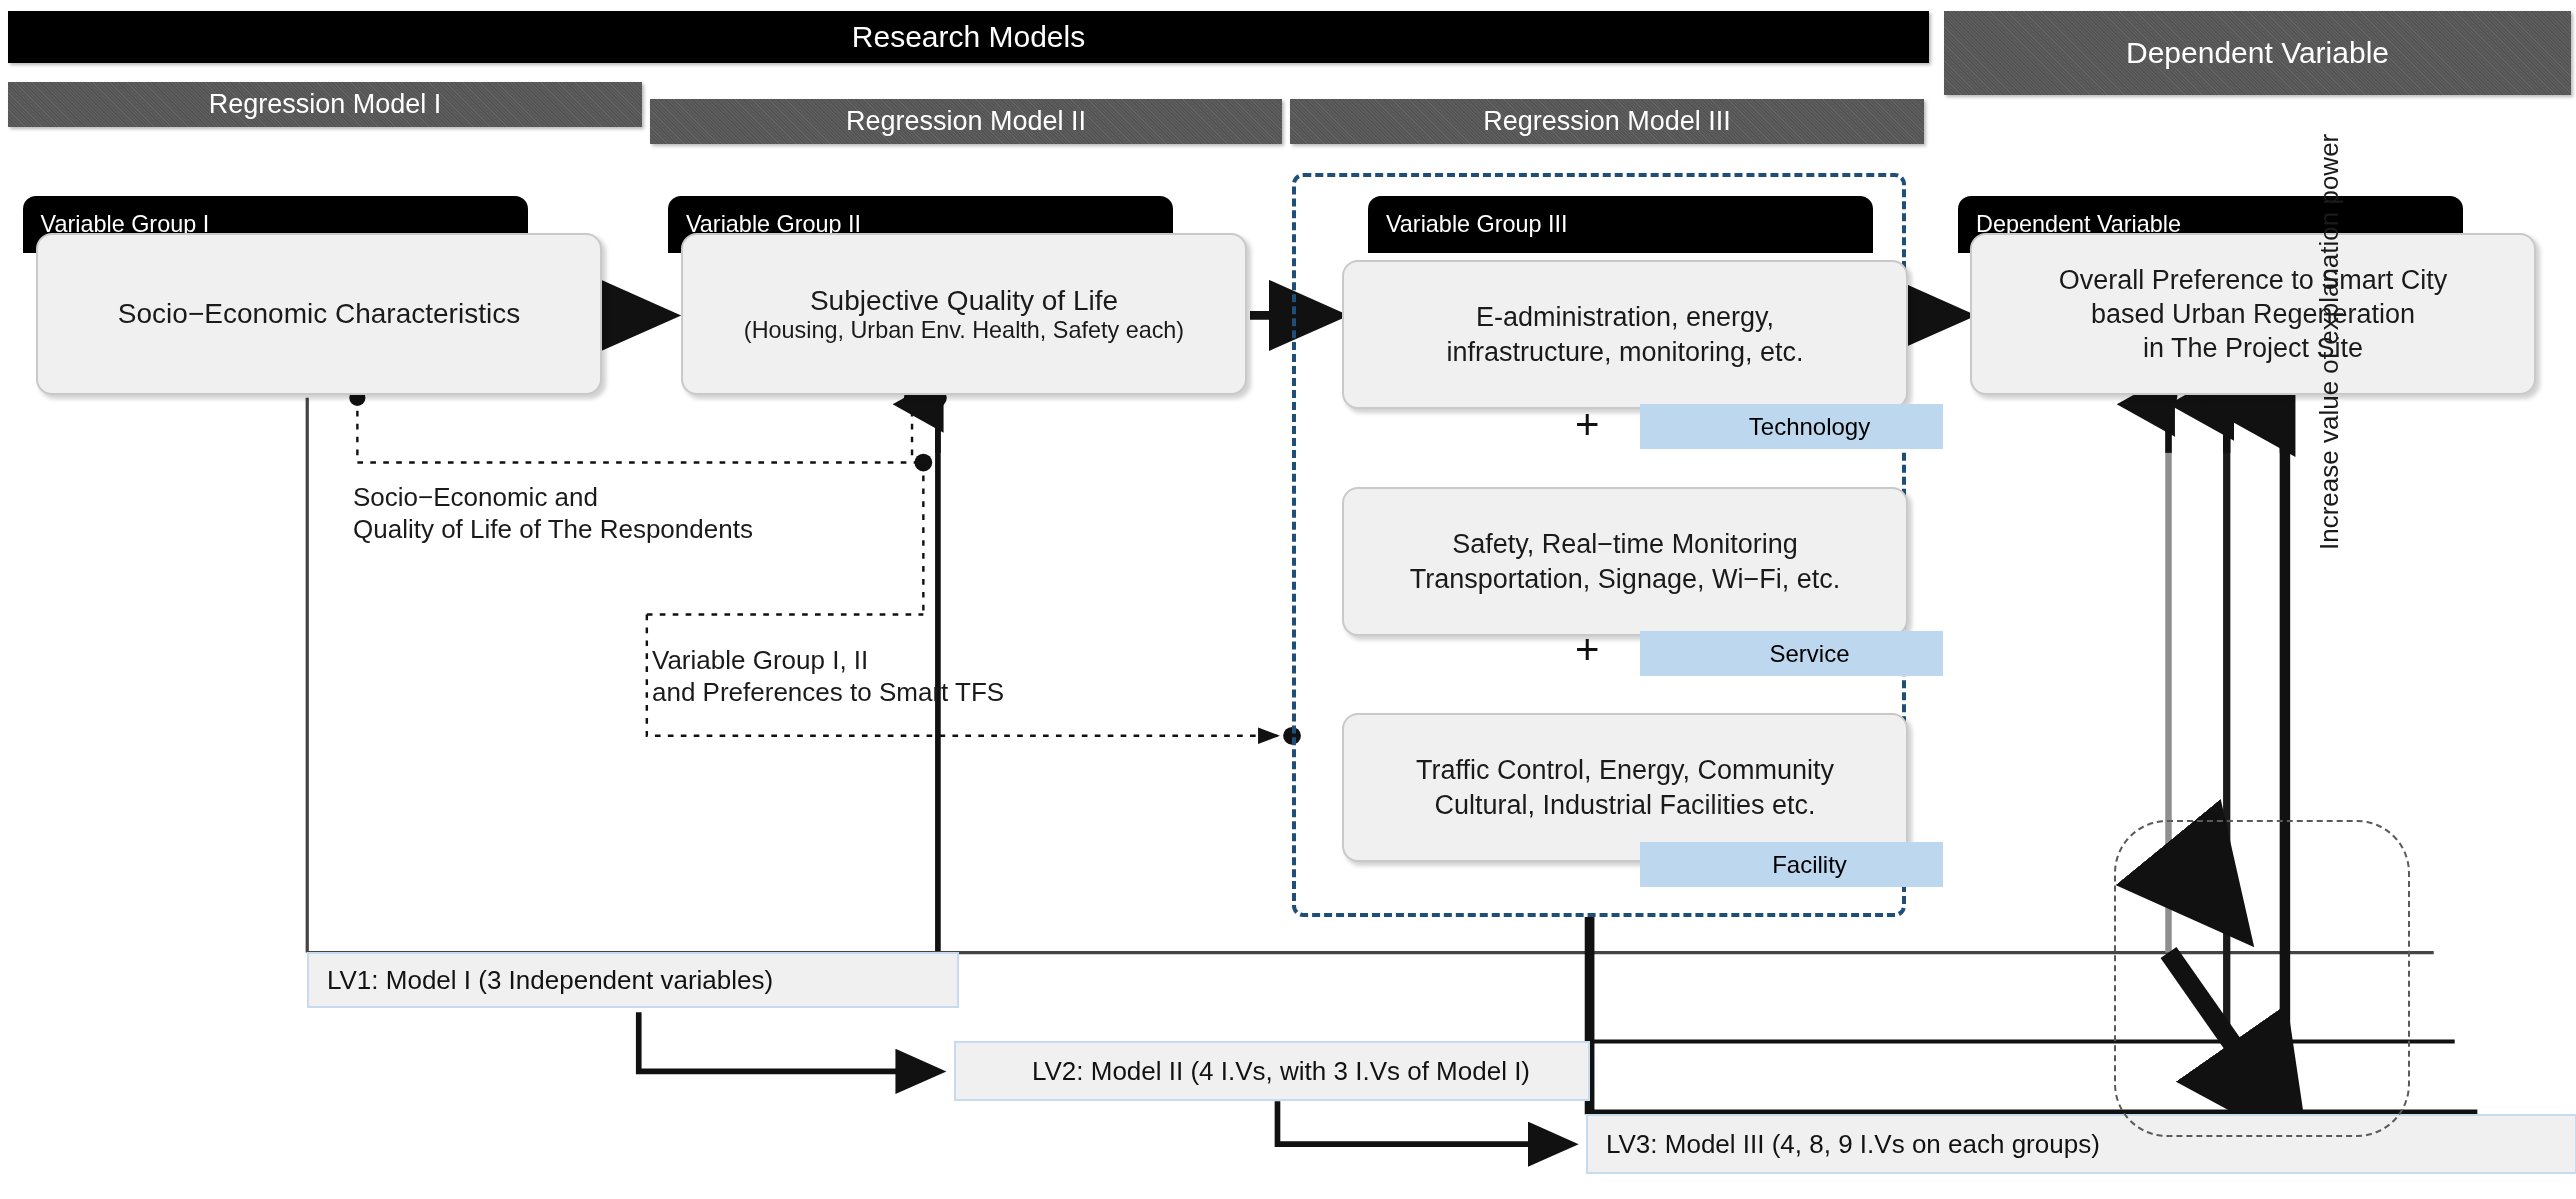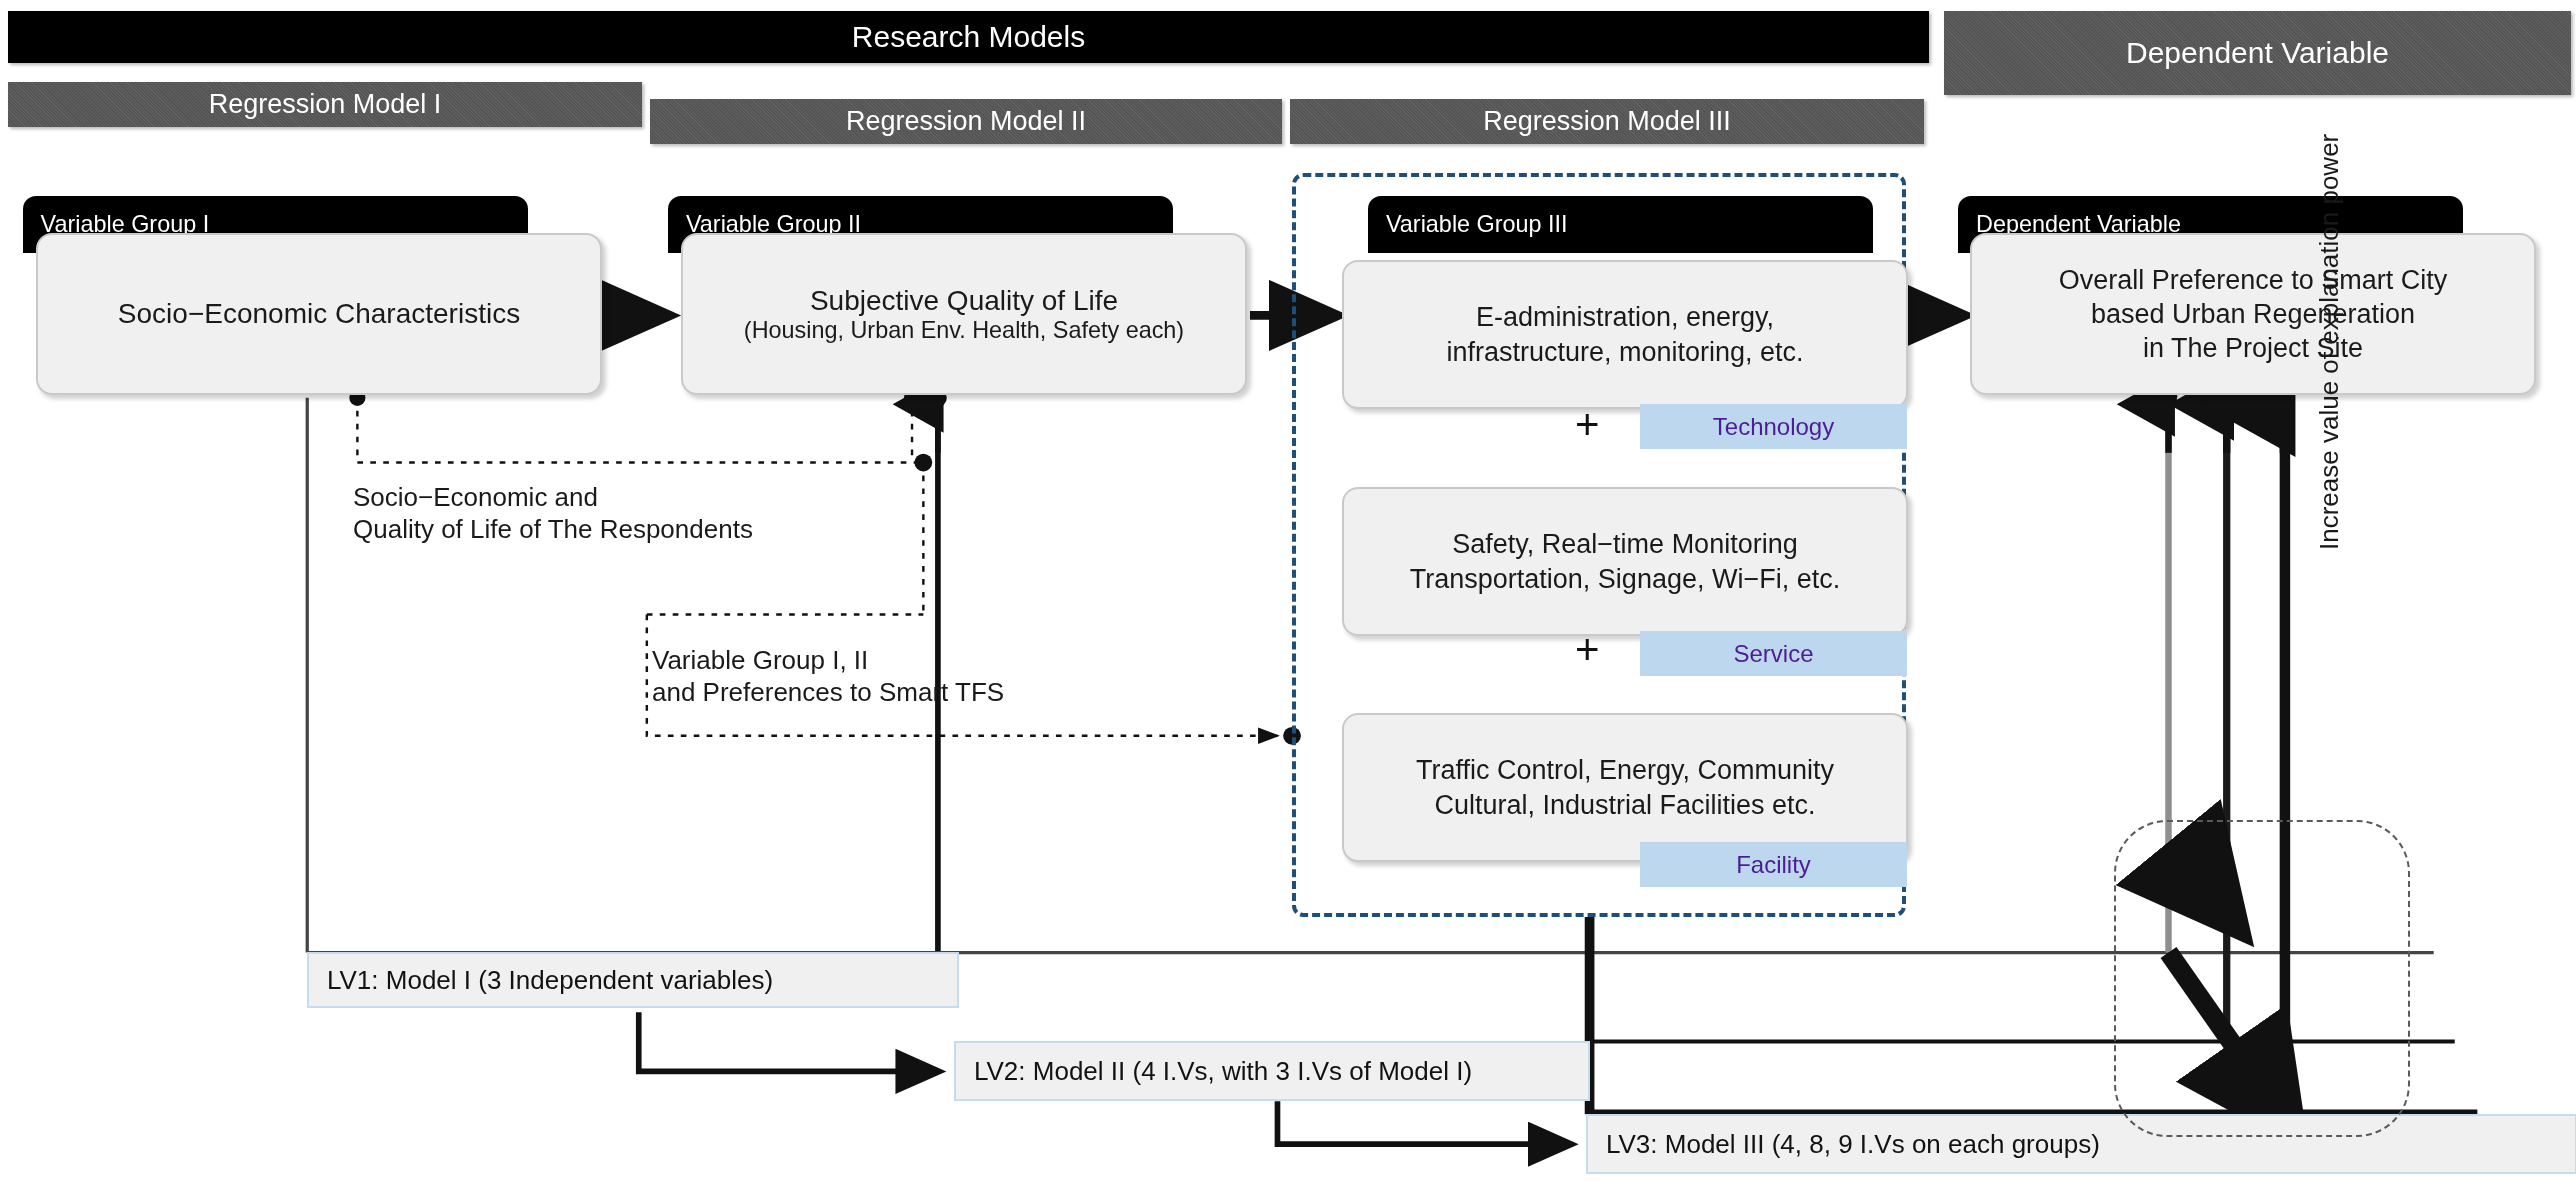--- a/index.html
+++ b/index.html
@@ -45,42 +45,42 @@
 
   #card-tech{left:1342px;top:260px;width:566px;height:149px;}
   #card-serv{left:1342px;top:487px;width:566px;height:149px;}
   #card-fac {left:1342px;top:713px;width:566px;height:149px;}
 
   
   #dash-vg3{position:absolute;left:1292px;top:173px;width:614px;height:744px;
             border:4px dashed #1f4e79;border-radius:11.3px;box-sizing:border-box;}
 
   
-  .bluetag{position:absolute;background:#bdd7ee;color:#4c1d95;font-size:24px;
-           display:flex;align-items:center;justify-content:center;}
+  .bluetag{position:absolute;background:#bdd7ee;color:#000000;font-size:24px;
+           display:flex;align-items:center;justify-content:center;padding-left:36px;}
   #tag-tech{left:1640px;top:404px;width:267px;height:45px;}
   #tag-serv{left:1640px;top:631px;width:267px;height:45px;}
   #tag-fac {left:1640px;top:842px;width:267px;height:45px;}
 
   
   .plus{position:absolute;font-size:42px;color:#111;line-height:1;}
   #plus1{left:1575px;top:404px;}
   #plus2{left:1575px;top:629px;}
 
   
   .annot{position:absolute;font-size:26px;color:#1a1a1a;line-height:1.22;white-space:pre-line;}
   #annot-1{left:353px;top:482px;}
   #annot-2{left:652px;top:645px;}
 
   
   .lvbar{position:absolute;background:#f0f0f0;border:2.4px solid #c6dbf0;
          display:flex;align-items:center;padding-left:18px;box-sizing:border-box;
          font-size:26px;color:#121212;}
   #lv1{left:307px;top:952px;width:652px;height:56px;}
-  #lv2{left:954px;top:1041px;width:636px;height:60px;}
+  #lv2{left:954px;top:1041px;width:636px;height:60px;justify-content:center;}
   #lv3{left:1586px;top:1114px;width:991px;height:60px;padding-left:18px;}
 
   
   #vlabel{position:absolute;left:2314px;top:550px;font-size:26px;color:#1a1a1a;
           transform:rotate(-90deg);transform-origin:left top;white-space:nowrap;}
 
   
   #dash-right{position:absolute;left:2114px;top:820px;width:296px;height:317px;
               border:2.4px dashed #5a5a5a;border-radius:53px;box-sizing:border-box;}
 </style>

